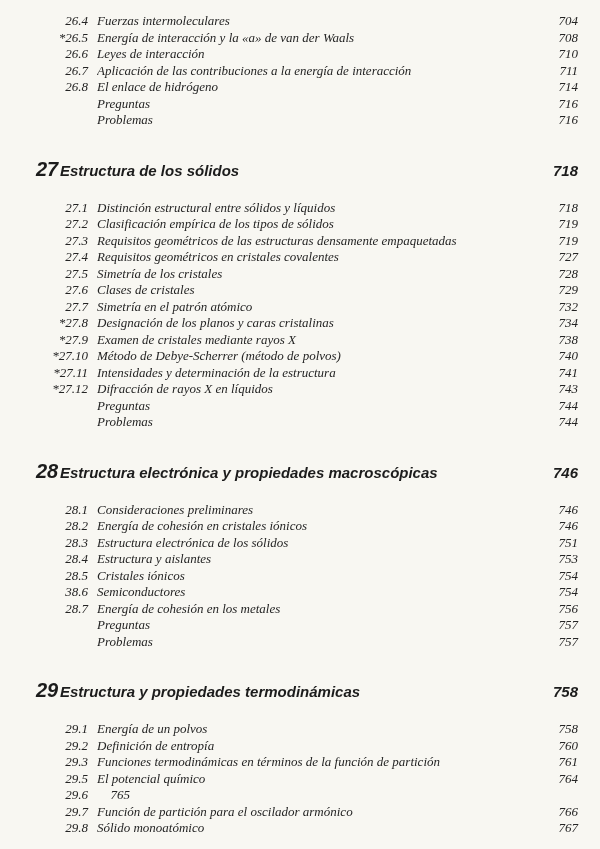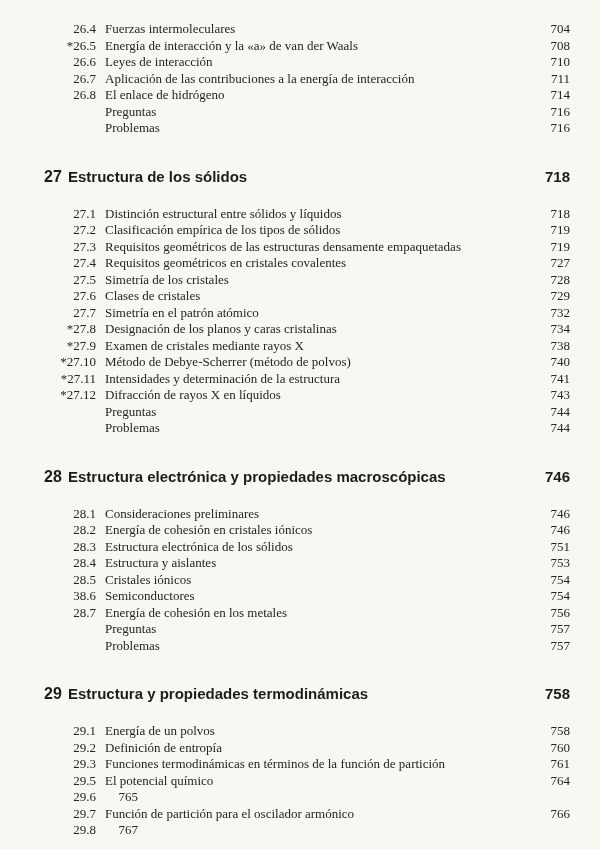--- a/index.html
+++ b/index.html
@@ -9,21 +9,21 @@
   }
   .page {
     width: 600px;
     height: 849px;
     box-sizing: border-box;
     background: #f8f7f2;
     padding: 13px 22px 8px 36px;
     color: #242424;
     overflow: hidden;
   }
-  .toc-group { margin: 8px; }
+  .toc-group { margin: 0; font-style: italic; }
   .entry {
     display: flex;
     align-items: baseline;
     line-height: 16.5px;
     font-size: 13px;
   }
   .num {
     flex: 0 0 52px;
     width: 52px;
     text-align: right;
@@ -45,21 +45,21 @@
     font-family: "Liberation Sans", sans-serif;
     font-weight: bold;
     font-size: 15px;
     color: #1c1c1c;
     margin: 30px 0 19px 0;
     line-height: 20px;
   }
   .ch-num {
     flex: 0 0 24px;
     width: 24px;
-    font-size: 16px;
+    font-size: 20px;
     text-align: left;
   }
   .ch-title {
     flex: 1;
     white-space: nowrap;
     overflow: hidden;
   }
   .ch-pg {
     flex: 0 0 42px;
     text-align: right;
@@ -266,17 +266,18 @@
           <span class="num">29.6</span>
           <span class="pg">765</span>
         </div>
         <div class="entry">
           <span class="num">29.7</span>
           <span class="title">Función de partición para el oscilador armónico</span>
           <span class="pg">766</span>
         </div>
         <div class="entry">
           <span class="num">29.8</span>
+          <span class="title">Sólido monoatómico</span>
           <span class="pg">767</span>
         </div>
       </div>
     </div>
 </div>
 
 </body></html>

